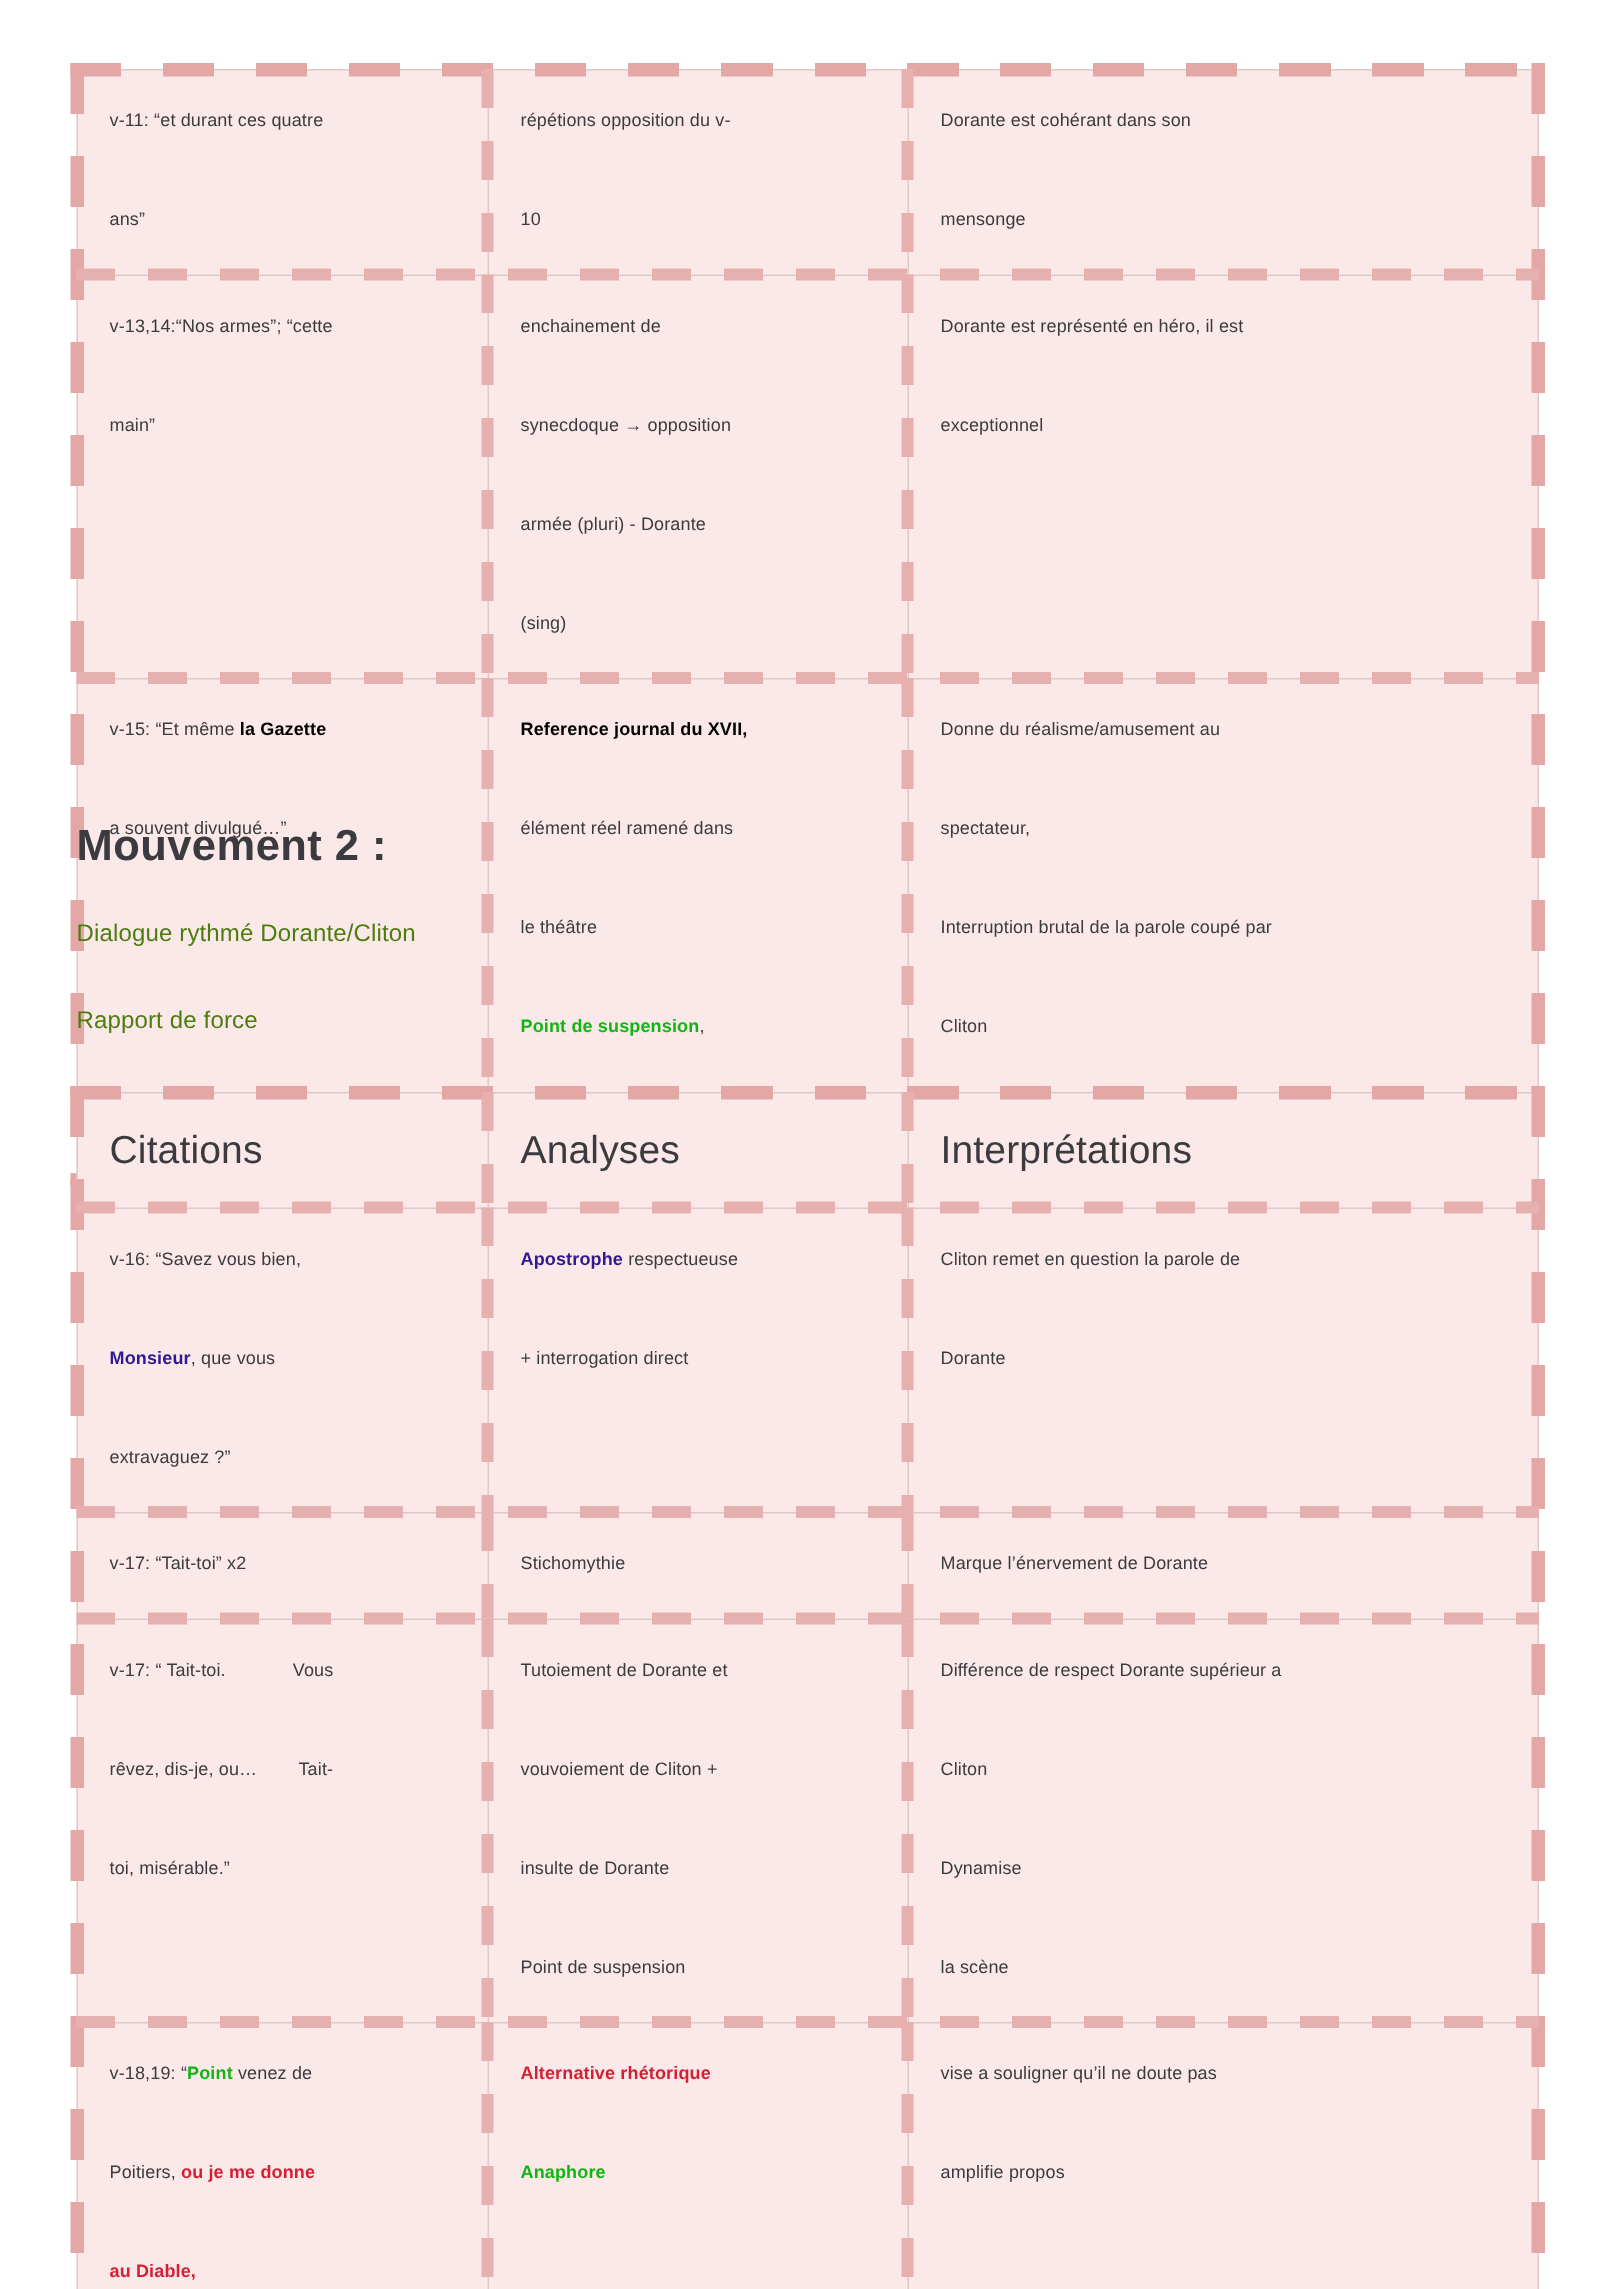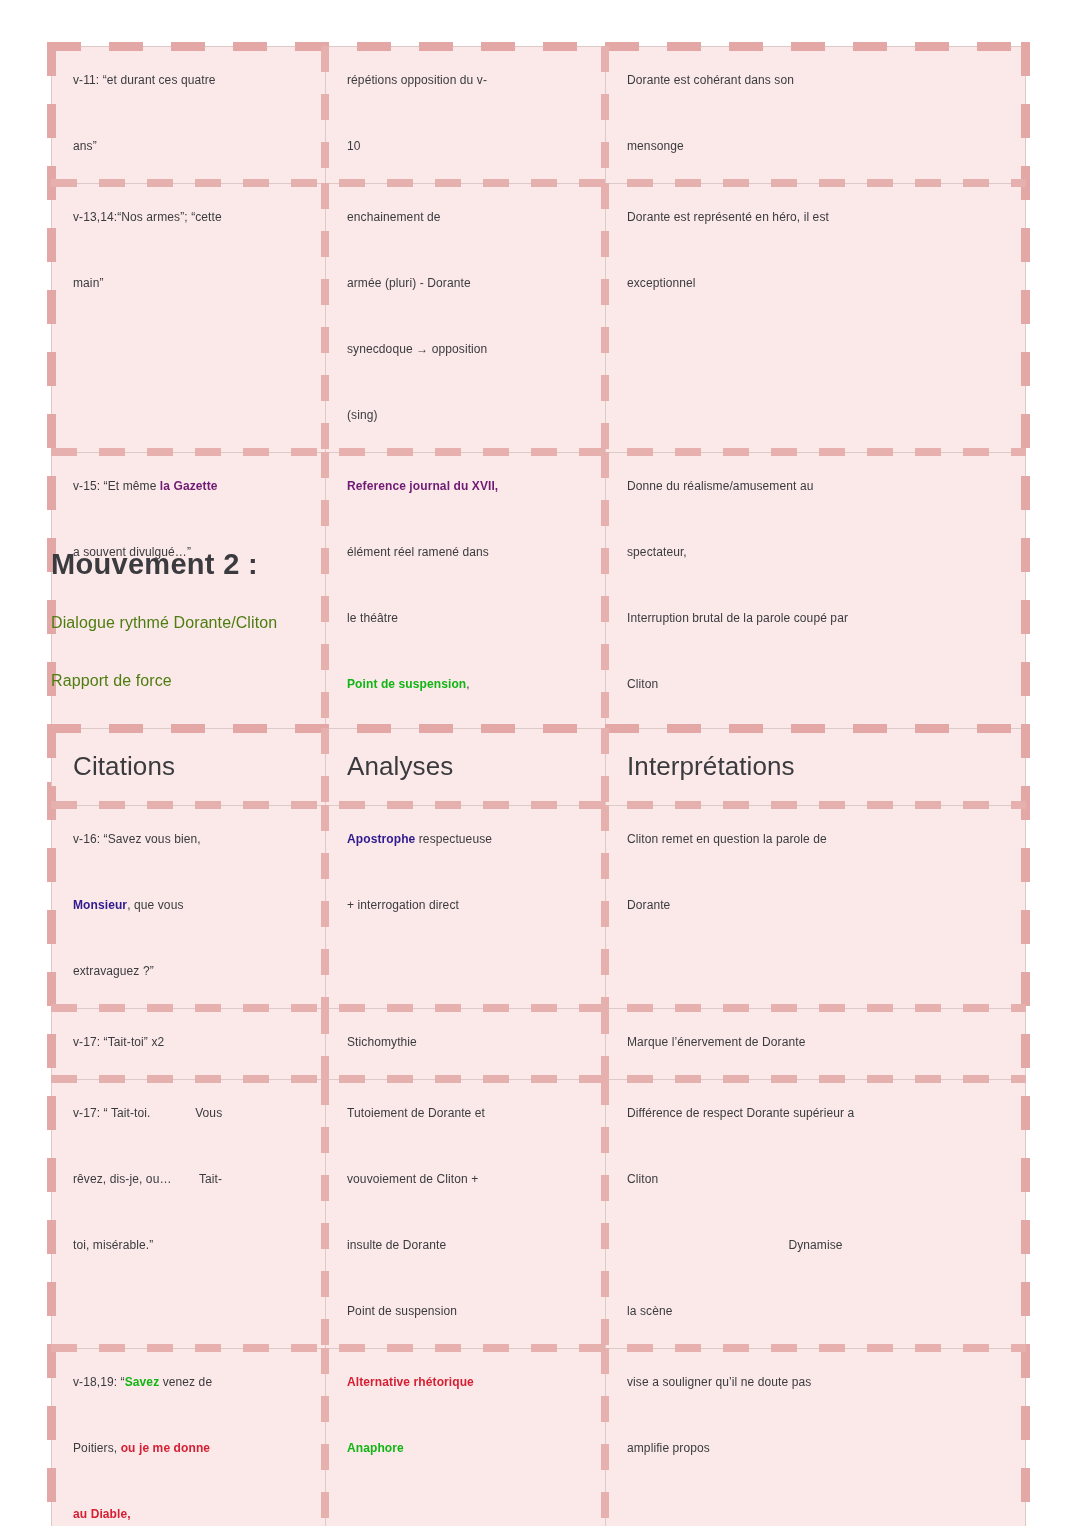--- a/index.html
+++ b/index.html
@@ -122,24 +122,24 @@
 
   .hdr .tcell {
     padding-top: 22px;
     padding-bottom: 22px;
     font-size: 26px;
   }
 
   .para { margin: 0; }
   .para + .para { margin-top: 33px; }
 
-  .ralign { text-align: center; }
-
-  
-  .hl-red    { color: #701a75; font-weight: 700; }
+  .ralign { text-align: left; }
+
+  
+  .hl-red    { color: #000000; font-weight: 700; }
   .hl-green  { color: #11b514; font-weight: 700; }
   .hl-blue   { color: #2f1a8f; font-weight: 700; }
   .hl-crim   { color: #d61f33; font-weight: 700; }
 
   
   .h-mouv {
     position: absolute;
     left: 51px;
     font-size: 29px;
     font-weight: 700;
@@ -195,22 +195,22 @@
           <div class="rowhair"></div>
           <div class="rowsep"></div>
           <div class="tcell c1">
             <div class="para"><span>v-13,14:“Nos armes”; “cette</span></div>
             <div class="para"><span>main”</span></div>
           </div>
           <div class="tcell c2">
             <div class="colhair"></div>
             <div class="colsep"></div>
             <div class="para"><span>enchainement de</span></div>
+            <div class="para"><span>synecdoque → opposition</span></div>
             <div class="para"><span>armée (pluri) - Dorante</span></div>
-            <div class="para"><span>synecdoque → opposition</span></div>
             <div class="para"><span>(sing)</span></div>
           </div>
           <div class="tcell c3">
             <div class="colhair"></div>
             <div class="colsep"></div>
             <div class="para"><span>Dorante est représenté en héro, il est</span></div>
             <div class="para"><span>exceptionnel</span></div>
           </div>
         </div>
         <div class="trow">
@@ -322,21 +322,21 @@
             <div class="para"><span>Différence de respect Dorante supérieur a</span></div>
             <div class="para"><span>Cliton</span></div>
             <div class="para ralign" style="margin-top: 33px;"><span>Dynamise</span></div>
             <div class="para"><span>la scène</span></div>
           </div>
         </div>
         <div class="trow">
           <div class="rowhair"></div>
           <div class="rowsep"></div>
           <div class="tcell c1">
-            <div class="para"><span>v-18,19: “</span><span class="hl-green">Savez</span><span> venez de</span></div>
+            <div class="para"><span>v-18,19: “</span><span class="hl-green">Point</span><span> venez de</span></div>
             <div class="para"><span>Poitiers, </span><span class="hl-crim">ou je me donne</span></div>
             <div class="para"><span class="hl-crim">au Diable,</span></div>
           </div>
           <div class="tcell c2">
             <div class="colhair"></div>
             <div class="colsep"></div>
             <div class="para"><span class="hl-crim">Alternative rhétorique</span></div>
             <div class="para" style="margin-top: 33px;"><span class="hl-green">Anaphore</span></div>
           </div>
           <div class="tcell c3">

